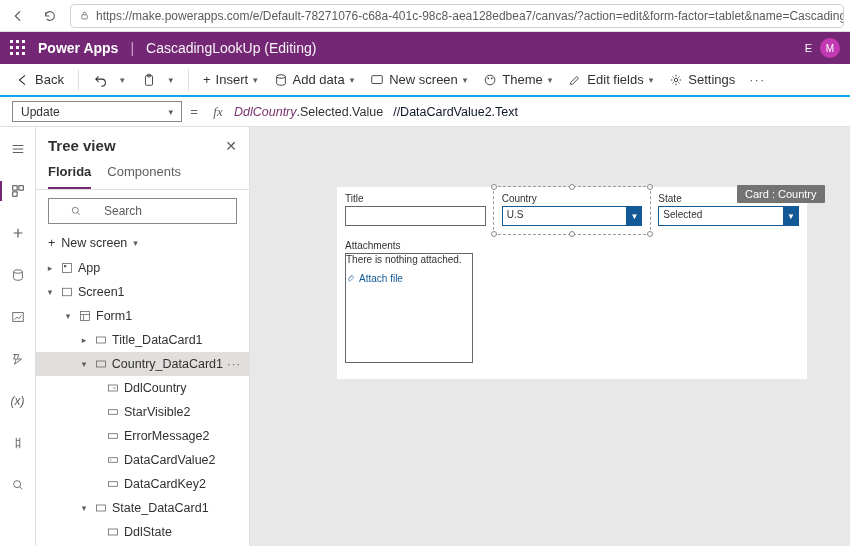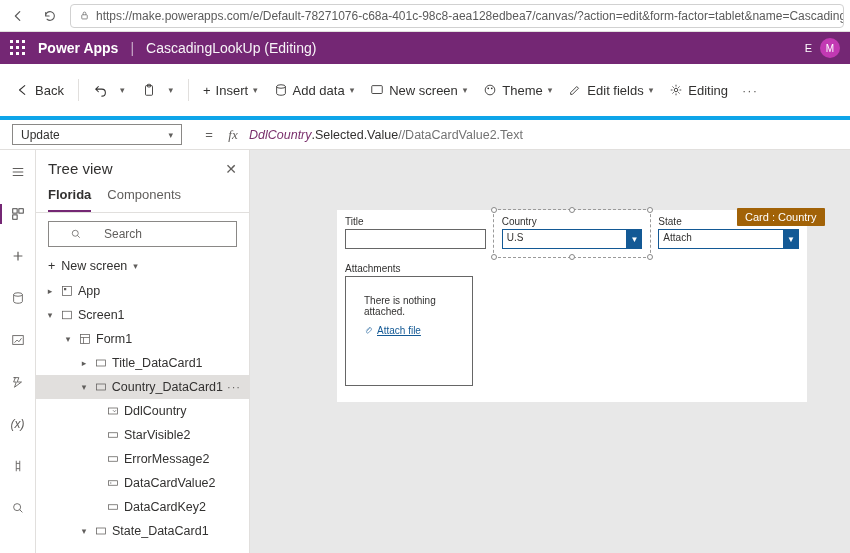--- a/index.html
+++ b/index.html
@@ -14,80 +14,80 @@
   
   .app-header { height: 32px; background:#742774; color:#fff; display:flex; align-items:center; padding:0 10px; gap:12px; font-size:14px; }
   .waffle { width:16px; height:16px; display:grid; grid-template-columns:repeat(3,1fr); grid-template-rows:repeat(3,1fr); gap:2px; }
   .waffle span { background:#fff; width:3px; height:3px; }
   .app-header .sep { opacity:.6; }
   .app-header .title-editing { opacity:.95; }
   .app-header .right { margin-left:auto; display:flex; align-items:center; gap:8px; font-size:11px; }
   .avatar { width:20px; height:20px; border-radius:50%; background:#c239b3; color:#fff; display:flex; align-items:center; justify-content:center; font-size:10px; }
 
   
-  .cmd-bar { height:56px; border-bottom:4px solid #0ea5e9; display:flex; align-items:center; padding:0 10px; gap:4px; font-size:13px; color:#323130; }
+  .cmd-bar { height:33px; border-bottom:2px solid #0ea5e9; display:flex; align-items:center; padding:0 10px; gap:4px; font-size:13px; color:#323130; }
   .cmd-item { display:flex; align-items:center; gap:5px; padding:4px 6px; border-radius:2px; }
   .cmd-sep { width:1px; height:22px; background:#e1dfdd; margin:0 4px; }
   .chev { font-size:9px; color:#605e5c; }
   .cmd-split { display:flex; align-items:center; border:1px solid #e1dfdd00; border-radius:2px; }
   .cmd-split .sbtn{ padding:2px 6px; display:flex; align-items:center; justify-content:center;}
   .back-arrow svg { width:14px; height:14px; }
 
   
   .formula-row { height:30px; border-bottom:1px solid #e1dfdd; display:flex; align-items:stretch; }
-  .prop-select { width:170px; border:1px solid #8a8886; margin:4px 15px 4px 12px; display:flex; align-items:center; padding:0 8px; justify-content:space-between; font-size:12px; }
+  .prop-select { width:170px; border:1px solid #8a8886; margin:4px 0 4px 12px; display:flex; align-items:center; padding:0 8px; justify-content:space-between; font-size:12px; }
   .eq { width:24px; display:flex; align-items:center; justify-content:center; color:#605e5c; }
   .fx { width:24px; display:flex; align-items:center; justify-content:center; font-style:italic; color:#605e5c; font-family:serif; }
   .formula-input { flex:1; display:flex; align-items:center; font-family: Consolas, monospace; font-size:12.5px; padding-left:4px; }
   .formula-input .tok-prop { color:#7a306c; font-style:italic; }
   .formula-input .tok-dot { color:#323130; }
-  .formula-input .tok-comment { color:#737373; }
+  .formula-input .tok-comment { color:#0f172a;margin-left:10px; }
 
   
   .main { display:flex; height: calc(553px - 32px - 32px - 40px - 30px); }
   .rail { width:36px; border-right:1px solid #e1dfdd; display:flex; flex-direction:column; align-items:center; padding-top:8px; gap:14px; color:#605e5c; }
   .rail .ritem { width:28px; height:28px; display:flex; align-items:center; justify-content:center; border-radius:2px; position:relative; }
   .rail .ritem.active::before { content:""; position:absolute; left:-4px; top:4px; bottom:4px; width:2px; background:#742774; }
   .rail .ritem.active { color:#323130; }
 
   
   .tree-panel { width:214px; border-right:1px solid #e1dfdd; display:flex; flex-direction:column; background:#fff; }
   .tree-head { display:flex; align-items:center; justify-content:space-between; padding:10px 12px 4px 12px; }
-  .tree-head h2 { font-size:15px; font-weight:400; }
+  .tree-head h2 { font-size:15px; font-weight:700; }
   .tree-close { color:#605e5c; font-size:14px; }
   .tree-tabs { display:flex; gap:16px; padding:0 12px; border-bottom:1px solid #e1dfdd; font-size:13px; }
   .tree-tab { padding:6px 0 8px 0; color:#605e5c; }
   .tree-tab.active { color:#323130; border-bottom:2px solid #742774; font-weight:600; }
   .tree-search { margin:8px 12px; }
   .tree-search .sbox { border:1px solid #8a8886; height:26px; display:flex; align-items:center; padding:0 21px; gap:22px; color:#605e5c; font-size:12px; }
   .new-screen-row { padding:4px 12px 6px 12px; display:flex; align-items:center; gap:6px; color:#323130; font-size:12.5px; }
   .tree-list { flex:1; overflow:auto; font-size:12.5px; }
   .tnode { display:flex; align-items:center; height:24px; padding-right:8px; gap:4px; }
   .tnode.selected { background:#e1dfdd; }
   .tcaret { width:12px; text-align:center; color:#605e5c; font-size:9px; }
   .ticon { width:14px; height:14px; display:flex; align-items:center; justify-content:center; color:#605e5c; }
   .tmore { margin-left:auto; color:#605e5c; letter-spacing:1px; font-size:11px;}
   
   
   .canvas-wrap { flex:1; background:#e8e8e8; position:relative; overflow:hidden; }
-  .card-tooltip { position:absolute; left:487px; top:58px; background:#a16207; color:#fff; font-size:11px; padding:3px 8px; border-radius:1px; z-index:5; }
+  .card-tooltip { position:absolute; left:487px; top:58px; background:#737373; color:#fff; font-size:11px; padding:3px 8px; border-radius:1px; z-index:5; }
   .form-canvas { position:absolute; left:87px; top:60px; width:470px; background:#fff; box-shadow:none; }
   .form-row { display:flex; }
   .fcell { flex:1; padding:6px 8px 8px 8px; position:relative; }
   .flabel { font-size:10px; color:#323130; margin-bottom:2px; display:block; }
   .finput { width:100%; height:20px; border:1px solid #666; font-size:10px; padding:0 4px; background:#fff; color:#323130; }
   .fdrop { display:flex; }
   .fdrop .fval { flex:1; border:1px solid #135995; border-right:none; height:20px; font-size:10px; padding:2px 4px; background:#fff;}
   .fdrop .fbtn { width:16px; height:20px; background:#135995; color:#fff; display:flex; align-items:center; justify-content:center; font-size:8px; }
   .fcell.selected { outline:1px dashed #888; }
   .sel-handle { position:absolute; width:6px; height:6px; background:#fff; border:1px solid #888; border-radius:50%; }
   .attach-area { padding:6px 8px 16px 8px; }
-  .attach-box { border:1px solid #666; min-height:110px; font-size:10px; padding:18px; }
+  .attach-box { border:1px solid #666; min-height:110px; font-size:10px; padding:0; }
   .attach-row { color:#323130; margin-bottom:8px; }
-  .attach-add { color:#135995; display:flex; align-items:center; gap:4px; font-size:10px;text-decoration:underline;}
+  .attach-add { color:#135995; display:flex; align-items:center; gap:4px; font-size:10px;}
 
   svg { display:block; }
 </style>
 </head>
 <body>
 
 <div class="browser-bar">
   <div class="nav-icon">
     <svg width="14" height="14" viewBox="0 0 16 16">
         <path d="M10 3 5 8l5 5" stroke="#5b5b5b" stroke-width="1.4" fill="none" stroke-linecap="round" stroke-linejoin="round"></path>
@@ -194,21 +194,21 @@
         <path d="m3 11 7-7 2 2-7 7H3v-2z" stroke="#323130" fill="none" stroke-linejoin="round"></path>
       </svg>
     <span>Edit fields</span>
     <span class="chev">▾</span>
   </div>
   <div class="cmd-item">
     <svg width="14" height="14" viewBox="0 0 16 16">
         <circle cx="8" cy="8" r="2" stroke="#323130" fill="none"></circle>
         <path d="M8 2v2M8 12v2M2 8h2M12 8h2M4 4l1.4 1.4M10.6 10.6 12 12M12 4l-1.4 1.4M5.4 10.6 4 12" stroke="#323130"></path>
       </svg>
-    <span>Editing</span>
+    <span>Settings</span>
   </div>
   <div class="cmd-item" style="padding:4px 4px;">
     <span style="letter-spacing:1px;color:#605e5c;">···</span>
   </div>
 </div>
 
 <div class="formula-row">
   <div class="prop-select">
     <span>Update</span>
     <span class="chev">▾</span>
@@ -390,20 +390,28 @@
         <span>DataCardKey2</span>
       </div>
       <div class="tnode" style="padding-left:42px;">
         <span class="tcaret">▾</span>
         <span class="ticon">
             <svg width="12" height="12" viewBox="0 0 16 16">
               <rect x="2" y="4" width="12" height="8" stroke="#605e5c" fill="none"></rect>
             </svg>
           </span>
         <span>State_DataCard1</span>
+      </div>
+      <div class="tnode" style="padding-left:70px;">
+        <span class="ticon">
+            <svg width="12" height="12" viewBox="0 0 16 16">
+              <rect x="2" y="4" width="12" height="8" stroke="#605e5c" fill="none"></rect>
+            </svg>
+          </span>
+        <span>DdlState</span>
       </div>
       <div class="tnode" style="padding-left:70px;">
         
         
       </div>
     </div>
   </div>
 
   <div class="canvas-wrap">
     <div class="card-tooltip">Card : Country</div>
@@ -422,21 +430,21 @@
           <div class="sel-handle" style="bottom:-3px;left:calc(50% - 3px);"></div>
           <span class="flabel">Country</span>
           <div class="fdrop">
             <div class="fval">U.S</div>
             <div class="fbtn">▼</div>
           </div>
         </div>
         <div class="fcell">
           <span class="flabel">State</span>
           <div class="fdrop">
-            <div class="fval">Attach</div>
+            <div class="fval">Selected</div>
             <div class="fbtn">▼</div>
           </div>
         </div>
       </div>
       <div class="attach-area">
         <span class="flabel">Attachments</span>
         <div class="attach-box" style="width:128px;">
           <div class="attach-row">There is nothing attached.</div>
           <div class="attach-add">
             <svg width="9" height="9" viewBox="0 0 16 16">

